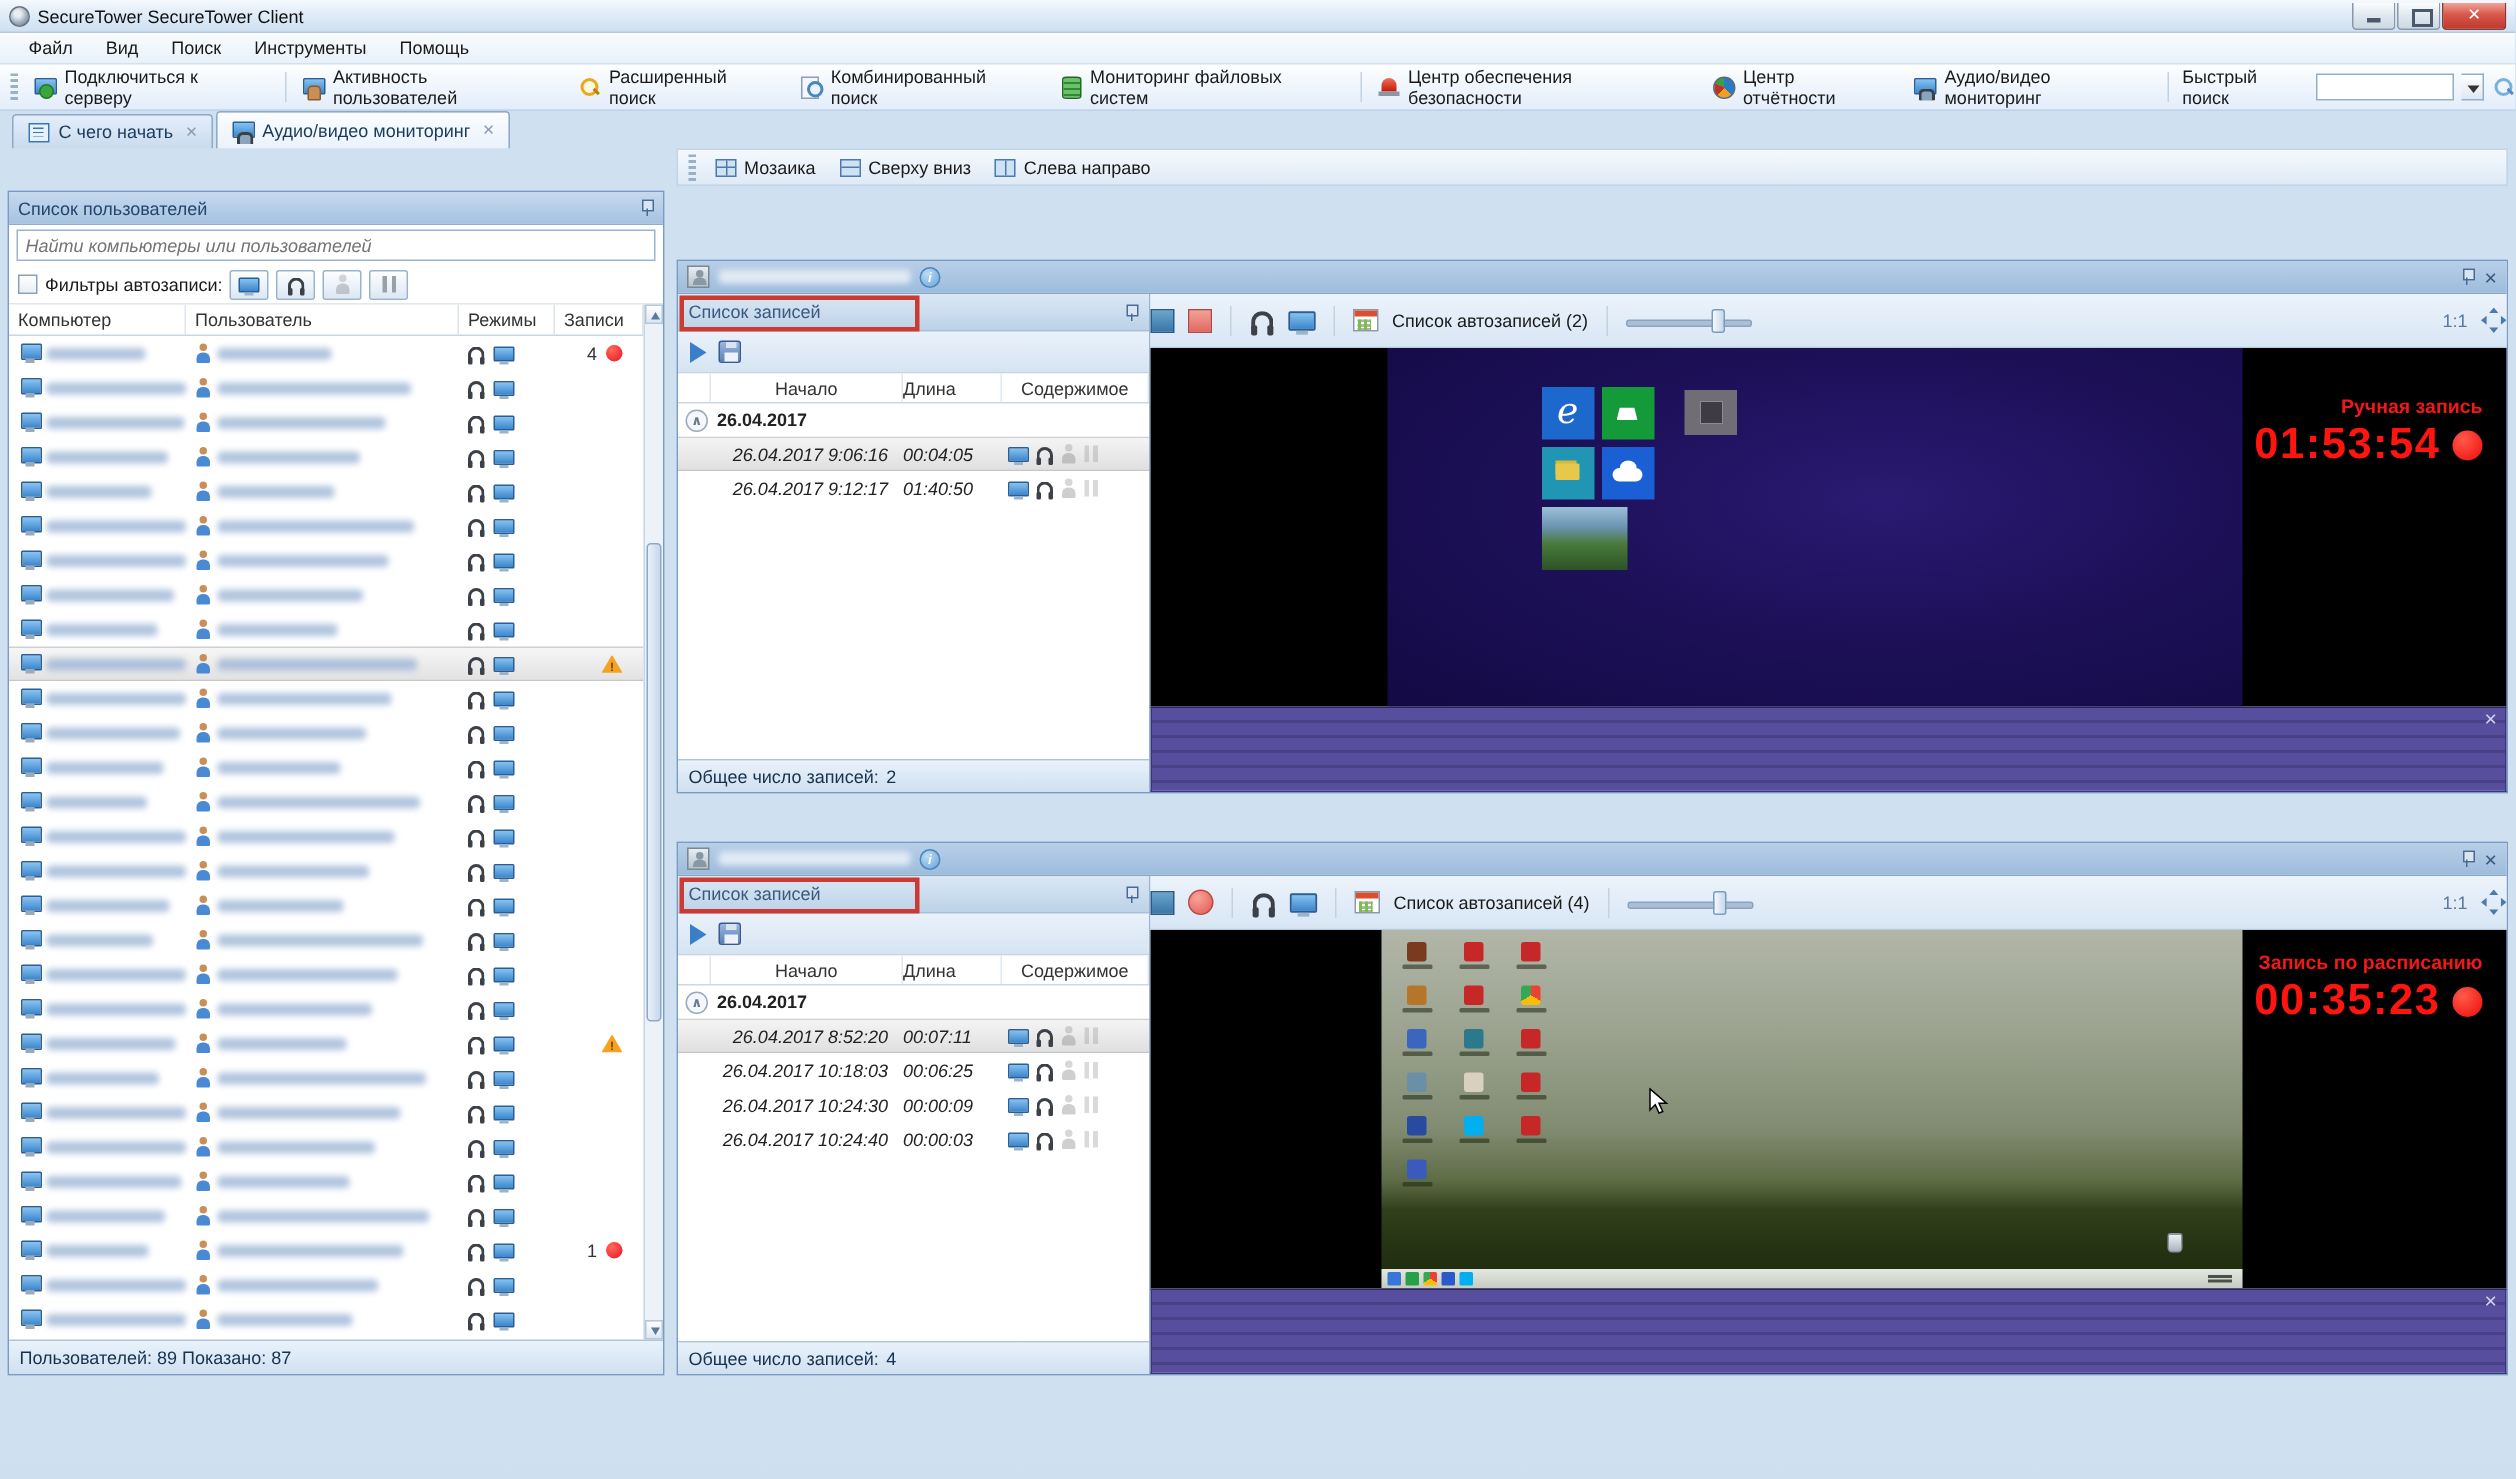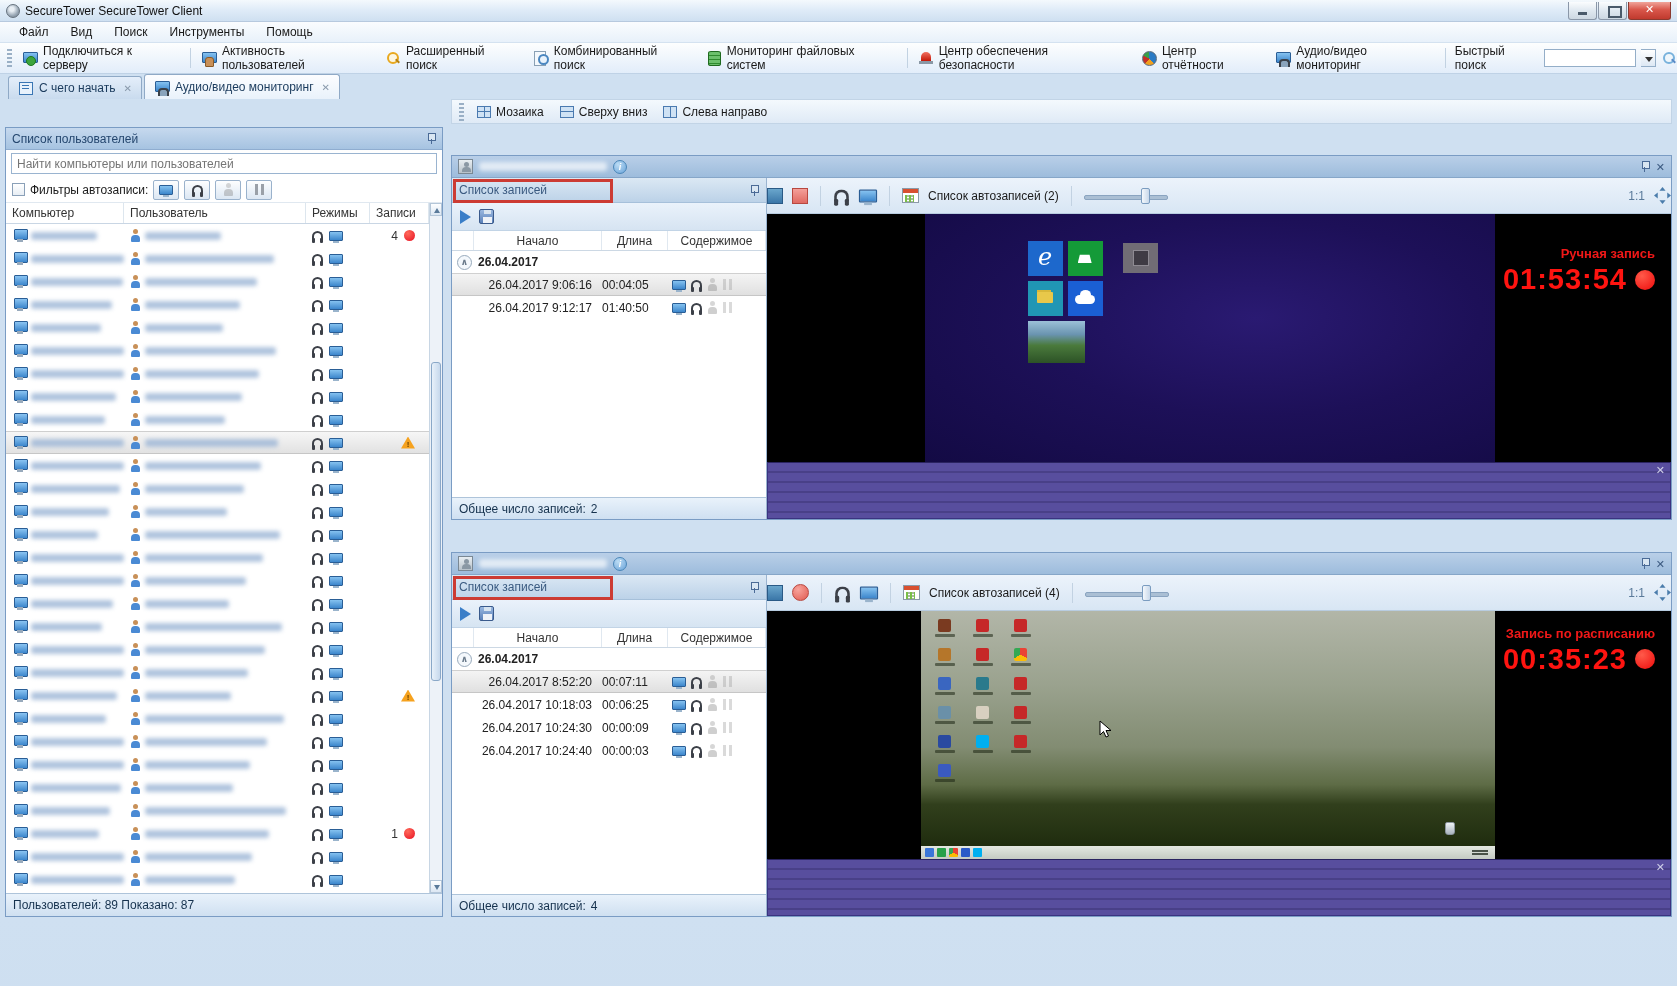--- a/index.html
+++ b/index.html
@@ -82,21 +82,21 @@
                    display:flex; align-items:center; gap:6px; padding:0 6px; }
   .i-refresh { width:14px; height:14px; border-radius:50%; background:radial-gradient(circle at 35% 30%,#9ade6a,#3f9f2f); border:1px solid #2a7a1e;
                color:#fff; font-size:10px; line-height:13px; text-align:center; }
   .i-refresh::after { content:"↻"; }
   .i-showall { width:15px; height:14px; position:relative; }
   .i-showall::before { content:""; position:absolute; left:0; top:0; width:6px; height:6px; border-radius:50%; background:#c89058; }
   .i-showall::after { content:""; position:absolute; left:-1px; bottom:0; width:9px; height:6px; border-radius:4px 4px 1px 1px; background:#4a8ad4;
                       box-shadow:8px -3px 0 -1px #7ab0e0; }
 
   .users-search { margin:3px 5px; height:21px; border:1px solid #9ab4d0; background:#fff; display:flex; align-items:center; }
-  .users-search input { border:none; outline:none; width:100%; font-size:12px; padding:0 5px; color:#8a8a8a; font-family:inherit; }
+  .users-search input { border:none; outline:none; width:100%; font-size:12px; padding:0 5px; color:#8a8a8a; font-family:inherit;font-style:italic; }
 
   .filters-row { height:26px; display:flex; align-items:center; gap:5px; padding:0 6px; border-bottom:1px solid #e0e8f0; }
   .cbx { width:13px; height:13px; border:1px solid #8aa0b8; background:linear-gradient(#fff,#e8eef4); }
   .fbtn { width:26px; height:20px; border:1px solid #9ab2cc; border-radius:2px; background:linear-gradient(#fdfeff,#dce7f3);
           display:flex; align-items:center; justify-content:center; }
 
   .users-table { flex:1; display:flex; min-height:0; }
   .users-cols { flex:1; display:flex; flex-direction:column; min-width:0; }
   .uheader { height:21px; display:flex; align-items:center; border-bottom:1px solid #c9d6e4; color:#333; }
   .uheader span { border-right:1px solid #dde6ee; padding-left:6px; height:100%; line-height:21px; }
@@ -133,21 +133,21 @@
   .vs-arrow.down::after { top:4px; border-top:5px solid #5a7a9a; }
   .vs-track { flex:1; position:relative; }
   .vs-thumb { position:absolute; left:1px; right:1px; top:22%; height:48%; border:1px solid #8aa8c8; border-radius:3px; background:linear-gradient(90deg,#e8f1fa,#c6d8ec); }
 
   .pfoot { height:23px; background:linear-gradient(#e9f2fb,#cfe0f1); border-top:1px solid #aec4da;
            display:flex; align-items:center; padding:0 7px; color:#16324e; }
 
   
   .right-col { flex:1; display:flex; flex-direction:column; min-width:0; }
   .layout-bar { height:25px; background:linear-gradient(#f4f9fd,#dfeaf6); border:1px solid #c2d4e6;
-                display:flex; align-items:center; gap:4px; padding:0 4px; margin-bottom:3px; }
+                display:flex; align-items:center; gap:4px; padding:0 4px; margin-bottom:21px; }
   .lbtn { display:flex; align-items:center; gap:5px; padding:2px 6px; color:#1a1a1a; }
   .i-grid,.i-rows2,.i-cols2 { width:14px; height:12px; border:1px solid #4a7ab0; background:#cfe2f4; position:relative; flex:none; }
   .i-grid::after { content:""; position:absolute; left:5.5px; top:0; bottom:0; width:1px; background:#4a7ab0; box-shadow:0 0 0 0; }
   .i-grid::before { content:""; position:absolute; left:0; right:0; top:4.5px; height:1px; background:#4a7ab0; }
   .i-rows2::before { content:""; position:absolute; left:0; right:0; top:4.5px; height:1px; background:#4a7ab0; }
   .i-cols2::before { content:""; position:absolute; left:5.5px; top:0; bottom:0; width:1px; background:#4a7ab0; }
 
   .monitor-panel { flex:1; margin-bottom:4px; min-height:0; }
   .monitor-panel:last-child { margin-bottom:0; }
   .mhead { height:22px; background:linear-gradient(#b9cfe8,#9dbcdc); border-bottom:1px solid #86a6c8;
@@ -172,26 +172,26 @@
   .rtoolbar { height:28px; background:linear-gradient(#eaf2fb,#d6e4f2); border-bottom:1px solid #c2d4e6;
               display:flex; align-items:center; gap:8px; padding:0 8px; }
   .i-play { width:0; height:0; border-left:11px solid #3a7ec8; border-top:7px solid transparent; border-bottom:7px solid transparent; }
   .i-save { width:15px; height:15px; background:linear-gradient(#9ab8e0,#5a80b8); border:1px solid #3a5a8c; border-radius:2px; position:relative; }
   .i-save::before { content:""; position:absolute; left:3px; bottom:0; width:9px; height:6px; background:#eef2f8; }
   .i-save::after { content:""; position:absolute; left:4px; top:0; width:7px; height:4px; background:#d8e4f0; }
 
   .rtable { flex:1; display:flex; flex-direction:column; min-height:0; background:#fff; }
   .rheader { height:20px; display:flex; align-items:center; border-bottom:1px solid #ccd8e4; color:#333; }
   .rheader span { border-right:1px solid #e0e8f0; height:100%; line-height:20px; }
-  .rh-chev { width:22px; } .rh-start { width:128px; text-align:center; } .rh-len { width:66px; text-align:center; } .rh-content { flex:1; text-align:center; }
+  .rh-chev { width:22px; } .rh-start { width:128px; text-align:center; } .rh-len { width:66px; } .rh-content { flex:1; text-align:center; }
   .grp-row { height:22px; display:flex; align-items:center; gap:6px; padding-left:5px; font-weight:bold; color:#222; }
   .grp-chev { width:15px; height:15px; border:1px solid #98aabc; border-radius:50%; color:#6a7a8a; font-size:9px; text-align:center; line-height:13px; background:#f4f8fc; }
   .grp-chev::after { content:"∧"; }
   .rrows { flex:1; overflow:hidden; }
-  .rrow { height:23px; display:flex; align-items:center; }
+  .rrow { height:23px; display:flex; align-items:center;font-style:italic; }
   .rrow.sel { background:linear-gradient(#f4f4f4,#e0e0e0); border-top:1px solid #d0d0d0; border-bottom:1px solid #c6c6c6; }
   .rc-start { width:150px; text-align:right; padding-right:10px; color:#222; }
   .rc-len { width:66px; color:#222; }
   .rc-content { flex:1; display:flex; align-items:center; gap:5px; padding-left:4px; }
   .rfoot { height:22px; background:linear-gradient(#e9f2fb,#cfe0f1); border-top:1px solid #aec4da;
            display:flex; align-items:center; gap:5px; padding:0 7px; color:#16324e; }
 
   
   .video-pane { flex:1; display:flex; flex-direction:column; min-width:0; }
   .vcontrols { height:36px; background:linear-gradient(#ecf3fb,#d8e6f4); border-bottom:1px solid #b8cce0;

